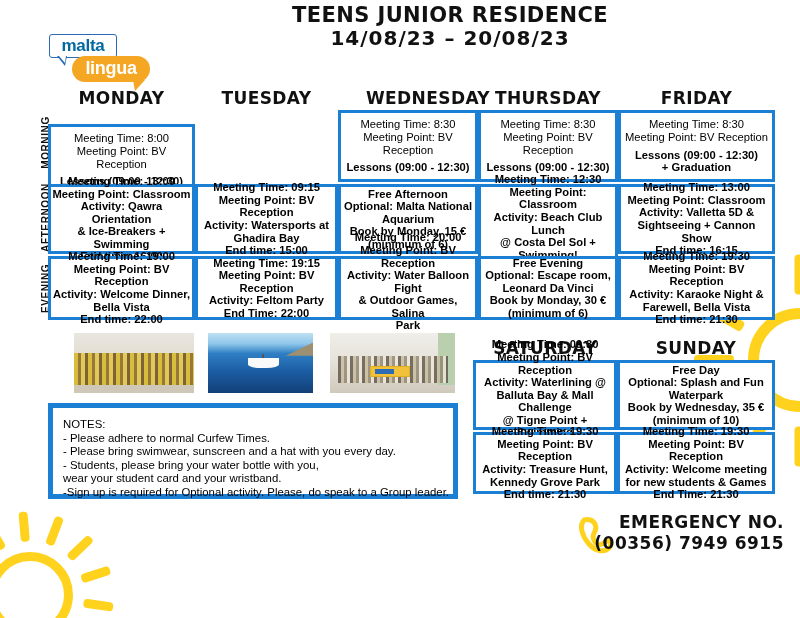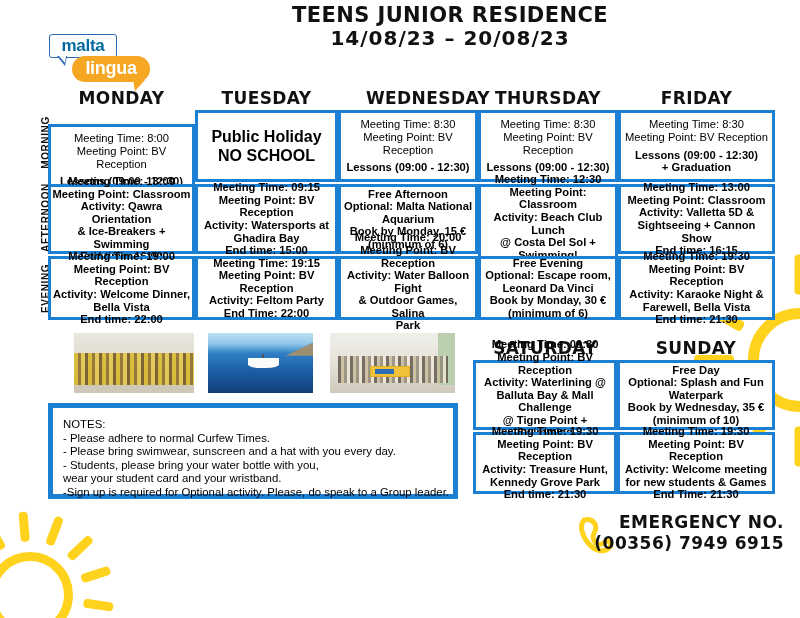--- a/index.html
+++ b/index.html
@@ -133,26 +133,20 @@
   <div class="period" style="left:13px;top:283px;width:64px;">EVENING</div>
 
   <div class="cell" style="left:48px;top:124px;width:147px;height:72px;">
     <div class="txt">
         <div>Meeting Time: 8:00</div>
         <div>Meeting Point: BV Reception</div>
         <span class="gap"></span>
         <div class="b">Lessons (09:00 - 12:30)</div>
       </div>
   </div>
-  <div class="cell big" style="left:195px;top:110px;width:143px;height:72px;">
-    <div class="txt">
-        <div>Public Holiday</div>
-        <div>NO SCHOOL</div>
-      </div>
-  </div>
   <div class="cell" style="left:338px;top:110px;width:140px;height:72px;">
     <div class="txt">
         <div>Meeting Time: 8:30</div>
         <div>Meeting Point: BV Reception</div>
         <span class="gap"></span>
         <div class="b">Lessons (09:00 - 12:30)</div>
       </div>
   </div>
   <div class="cell" style="left:478px;top:110px;width:140px;height:72px;">
     <div class="txt">

